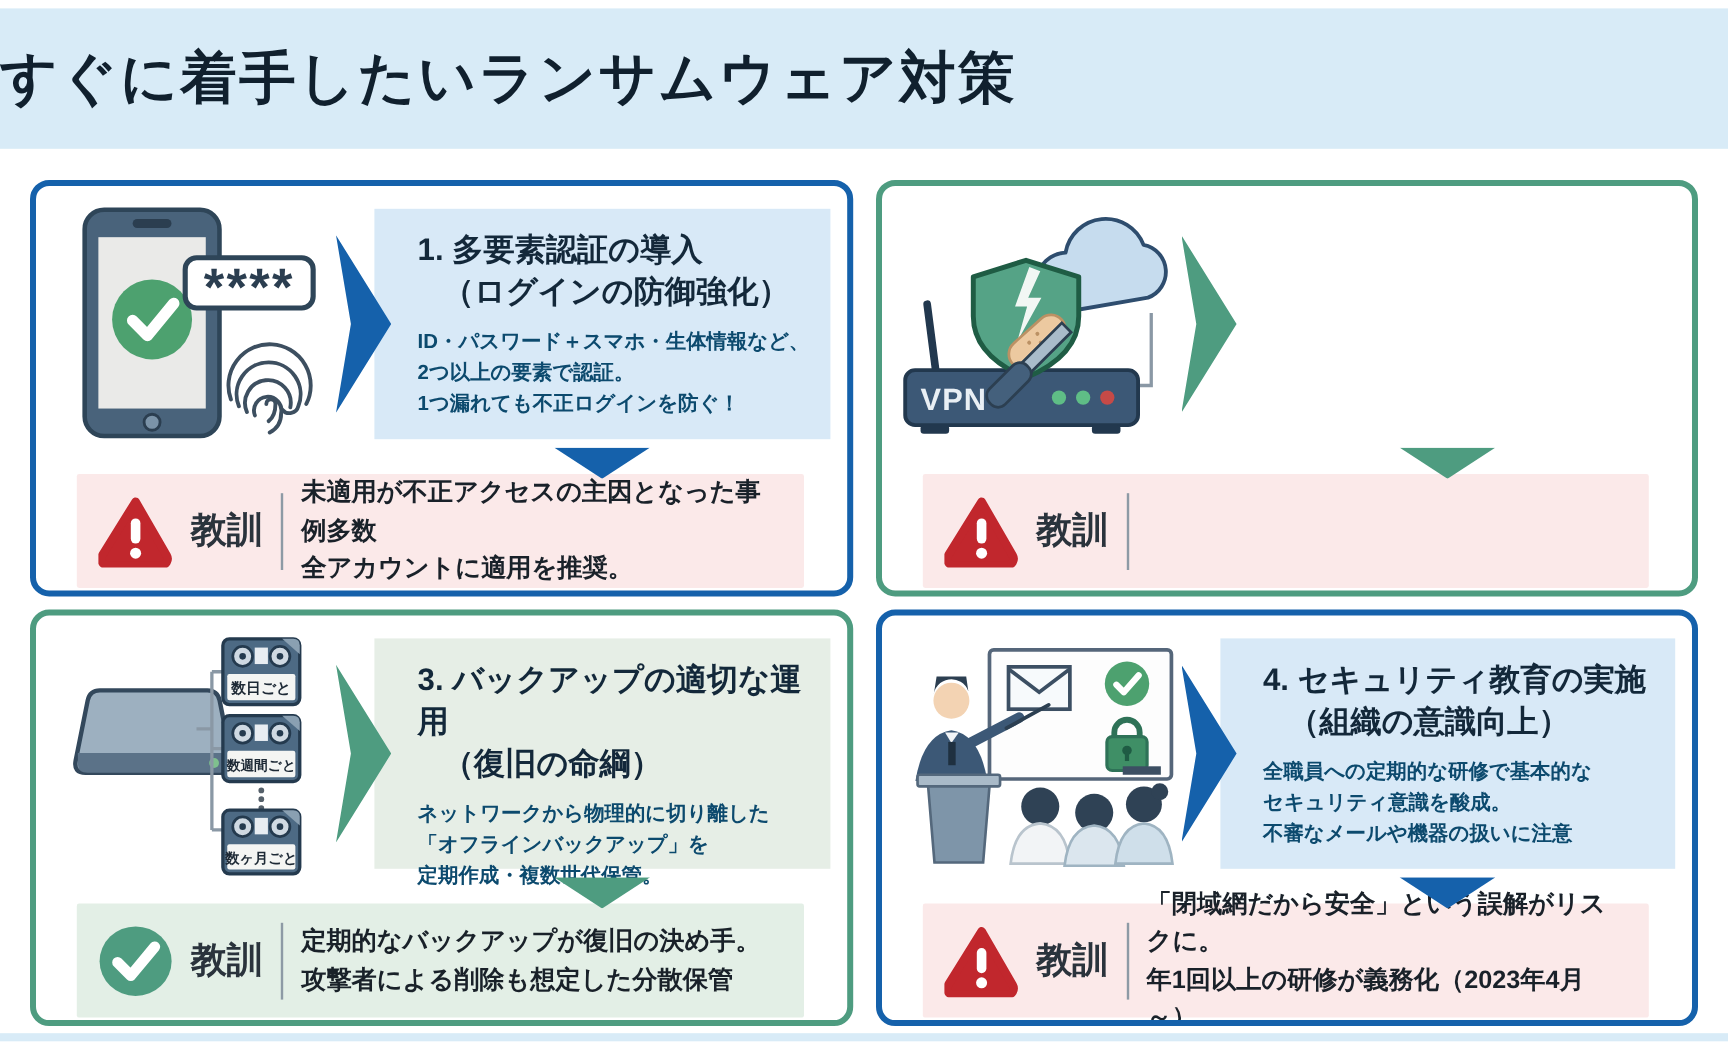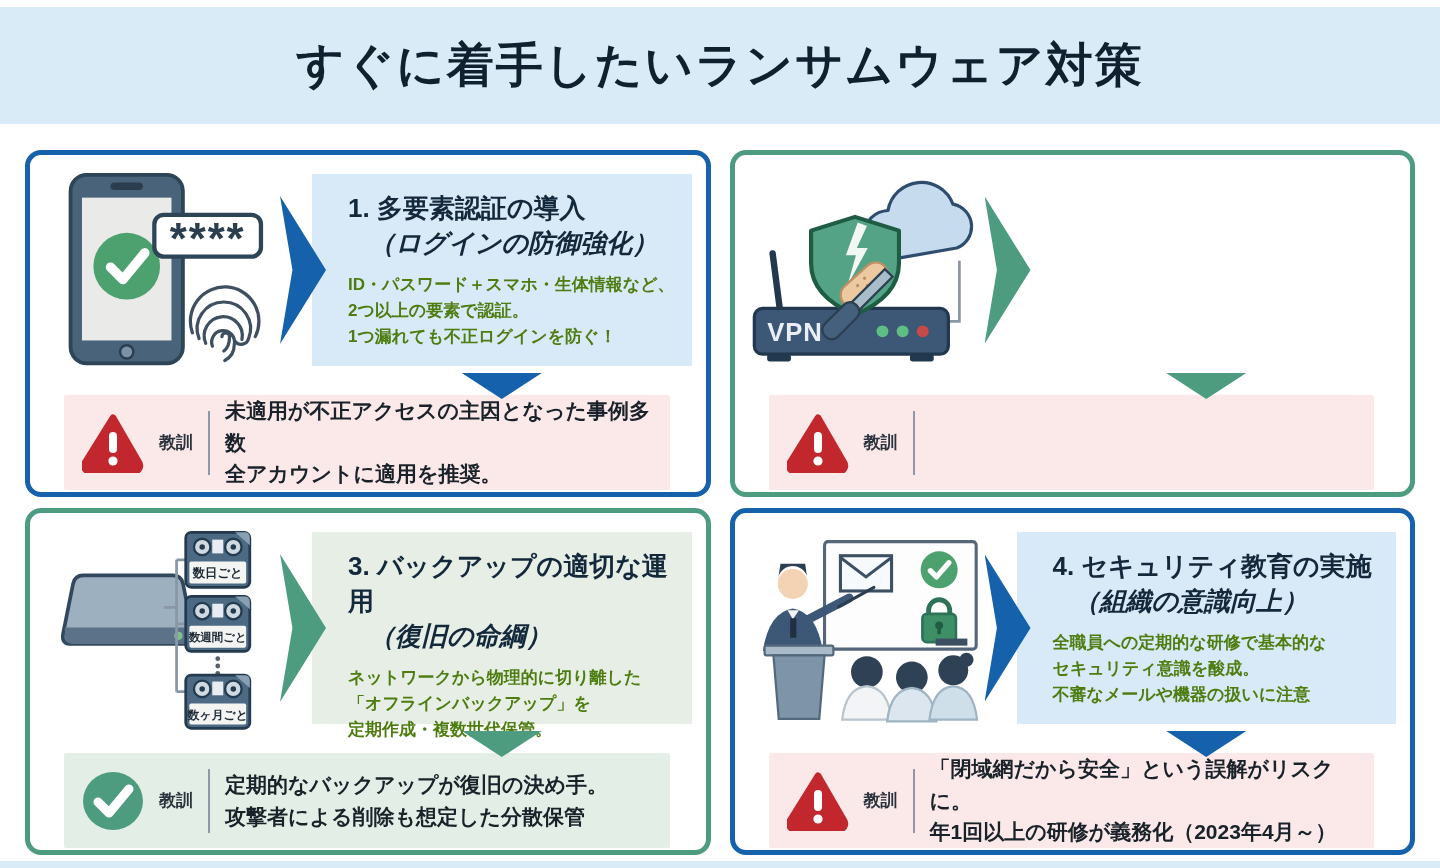--- a/index.html
+++ b/index.html
@@ -5,21 +5,21 @@
   * { margin:0; padding:0; box-sizing:border-box; }
   html,body { width:1440px; height:868px; }
   body {
     font-family: "Liberation Sans", "DejaVu Sans", sans-serif;
     background:#ffffff; color:#1c2a38; overflow:hidden;
   }
   .page { width:1440px; height:868px; position:relative; background:#fff; }
   .top-gap { height:7px; background:#fff; }
   .header {
     height:117px; background:#d8ebf7;
-    display:flex; align-items:center; justify-content:center;
+    display:flex; align-items:center; 
   }
   .header h1 {
     font-size:47px; font-weight:900; letter-spacing:2px; color:#10202e;
   }
   .grid {
     margin:26px 25px 0 25px;
     display:grid; grid-template-columns:1fr 1fr; gap:11px 19px;
   }
   .card {
     height:347px; background:#fff; border-radius:16px;
@@ -36,39 +36,39 @@
     width:46px; height:148px; flex:none; margin-right:-14px; z-index:1;
     clip-path:polygon(0 0, 100% 50%, 0 100%, 27% 50%);
   }
   .theme-blue  .arrow-right, .theme-blue  .arrow-down { background:#1561ab; }
   .theme-green .arrow-right, .theme-green .arrow-down { background:#4e9c80; }
 
   .panel { flex:1; height:192px; padding:17px 0 10px 36px; }
   .theme-blue  .panel { background:#d8e9f7; }
   .theme-green .panel { background:#e6eee6; }
   .panel-title { font-size:26px; font-weight:800; line-height:1.35; color:#13283a; }
-  .panel-title .line2 { margin-left:21px;font-style:italic; }
-  .panel-body { margin-top:11px; font-size:17px; font-weight:700; line-height:1.52; color:#4d7c0f; }
+  .panel-title .line2 { margin-left:21px; }
+  .panel-body { margin-top:11px; font-size:17px; font-weight:700; line-height:1.52; color:#0c4a6e; }
 
   .down-row { height:20px; display:flex; position:relative; }
   .down-spacer { width:270px; flex:none; }
   .down-wrap { flex:1; display:flex; justify-content:center; }
   .arrow-down {
     width:80px; height:26px; margin-top:-2px; position:relative; z-index:3;
     clip-path:polygon(0 0, 100% 0, 50% 100%);
   }
 
   .lesson {
     height:95px; margin:0 22px; border-radius:2px;
     display:flex; align-items:center; padding:0 18px; gap:15px;
   }
   .lesson.pink  { background:#fbe9e9; }
   .lesson.green { background:#e3efe6; }
   .lesson-icon { width:62px; height:60px; flex:none; }
-  .lesson-label { font-size:17px; font-weight:800; color:#2a333c; flex:none; }
+  .lesson-label { font-size:30px; font-weight:800; color:#2a333c; flex:none; }
   .lesson-divider { width:2px; height:64px; background:#8d9aa5; flex:none; }
   .lesson-text { font-size:21px; font-weight:800; line-height:1.5; color:#192129; }
 
   .bottom-strip { position:absolute; left:0; bottom:0; width:1440px; height:7px; background:#d8ebf7; }
 
   svg text { font-family:"Liberation Sans","DejaVu Sans",sans-serif; }
 </style>
 </head>
 <body>
 

